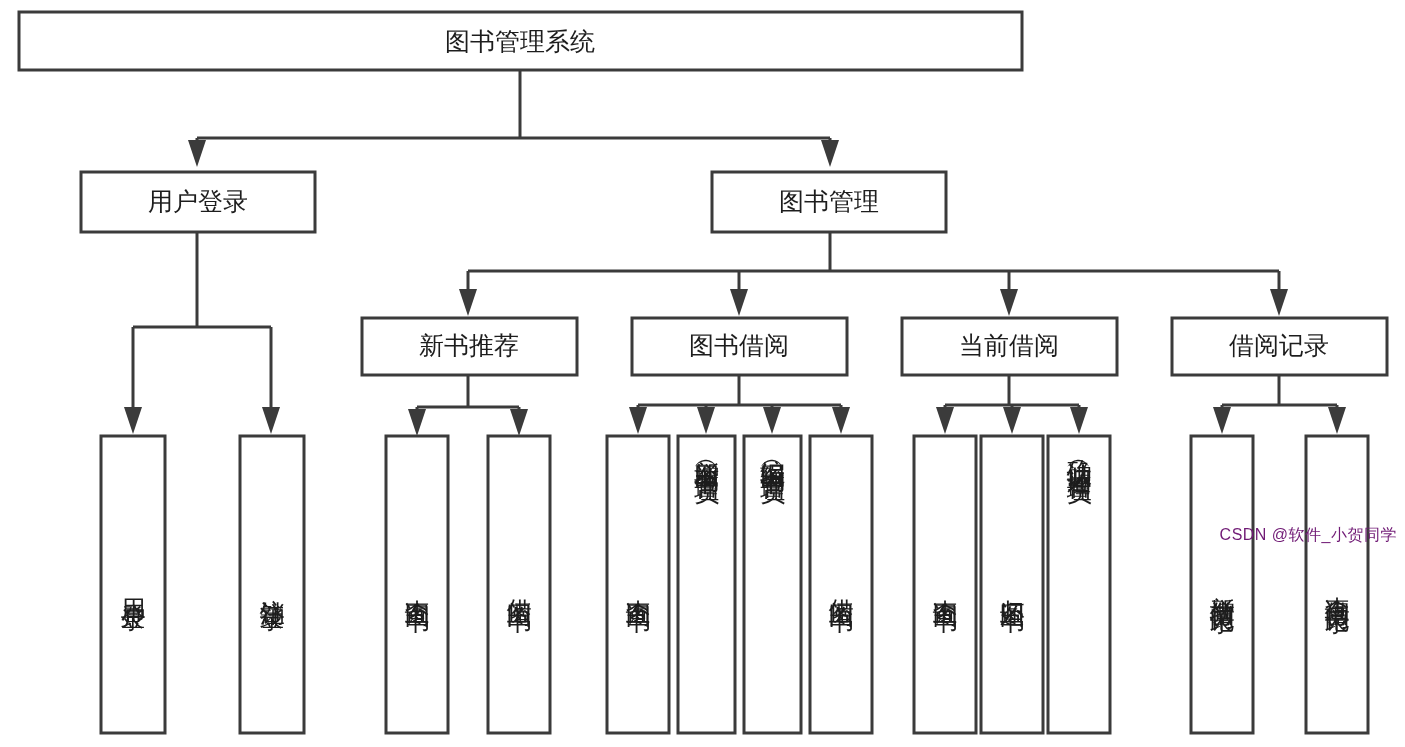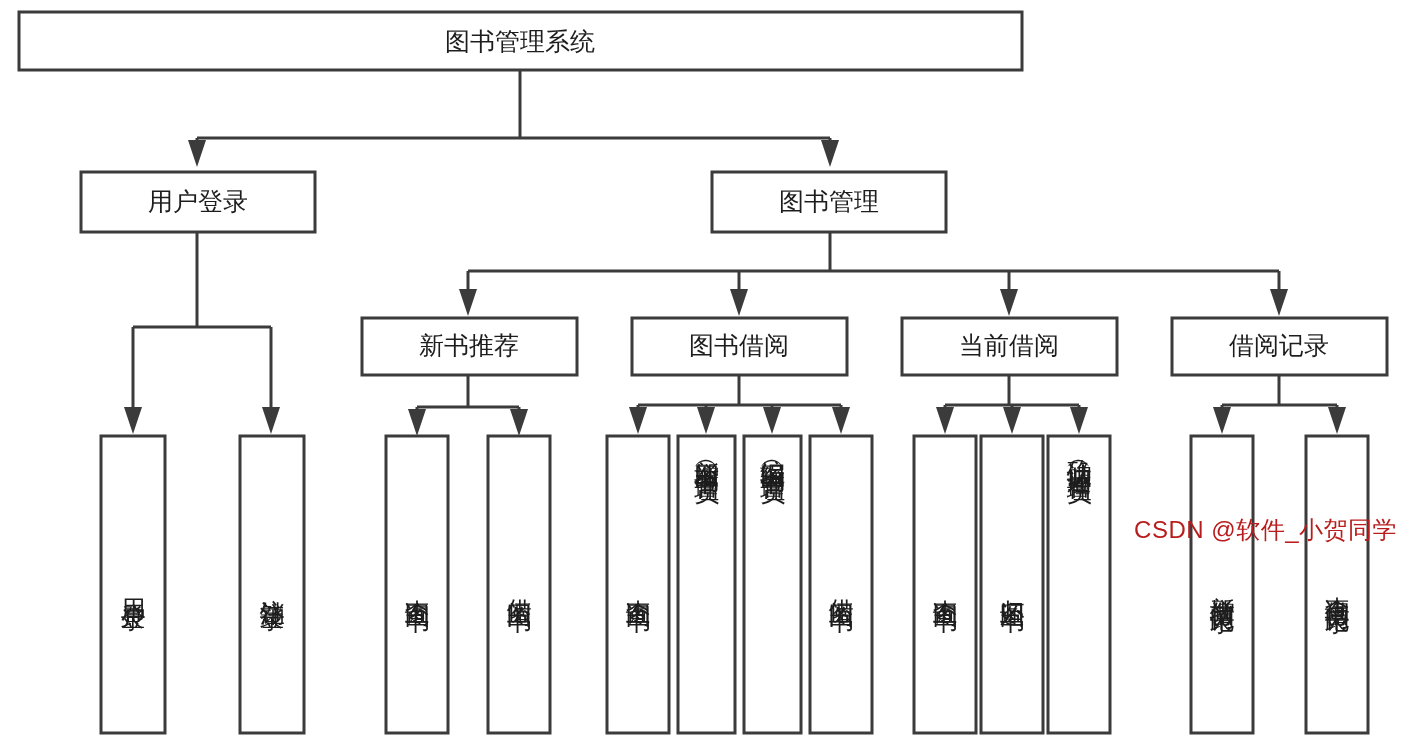--- a/index.html
+++ b/index.html
@@ -68,22 +68,22 @@
     line-height: 1.02;
     letter-spacing: 3px;
     color: #1d1d1d;
     white-space: nowrap;
   }
   #watermark {
     position: absolute;
     right: 8px;
     bottom: 4px;
     font-family: "Liberation Sans", "DejaVu Sans", sans-serif;
-    font-size: 24px;
-    color: #b91c1c;
+    font-size: 16px;
+    color: #701a75;
     letter-spacing: 0.5px;
     white-space: nowrap;
   }
 </style>
 </head>
 <body>
 
 <div id="diagram-root">
 
   <svg class="diagram" viewBox="0 0 1405 747" xmlns="http://www.w3.org/2000/svg">

